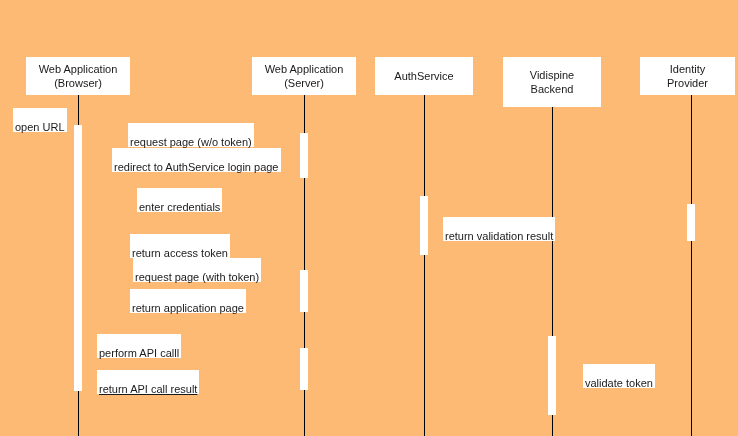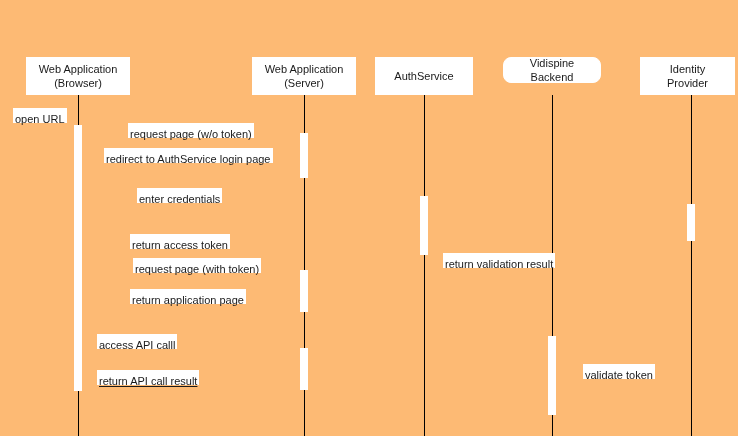--- a/index.html
+++ b/index.html
@@ -41,21 +41,21 @@
     border: 1px solid #ffffff;
     box-sizing: border-box;
   }
   .msg-label {
     position: absolute;
     background: #ffffff;
     color: #1a1a1a;
     font-size: 11px;
     line-height: 15px;
     height: 15px;
-    padding: 4px 2px;
+    padding: 12px 2px;
     box-sizing: border-box;
     white-space: nowrap;
   }
 </style>
 </head>
 <body>
 
 <div id="diagram">
     <div class="lifeline" style="left: 78px; top: 95px; height: 341px;"></div>
     <div class="lifeline" style="left: 304px; top: 95px; height: 341px;"></div>
@@ -67,28 +67,28 @@
     <div class="activation" style="left: 300px; top: 270px; width: 8px; height: 42px;"></div>
     <div class="activation" style="left: 300px; top: 348px; width: 8px; height: 42px;"></div>
     <div class="activation" style="left: 420px; top: 196px; width: 8px; height: 59px;"></div>
     <div class="activation" style="left: 687px; top: 204px; width: 8px; height: 37px;"></div>
     <div class="activation" style="left: 548px; top: 336px; width: 8px; height: 79px;"></div>
     <div class="participant-box" style="left: 26px; top: 57px; width: 104px; height: 38px;">Web Application
 (Browser)</div>
     <div class="participant-box" style="left: 252px; top: 57px; width: 104px; height: 38px;">Web Application
 (Server)</div>
     <div class="participant-box" style="left: 375px; top: 57px; width: 98px; height: 38px; text-align: right;">AuthService</div>
-    <div class="participant-box" style="left: 503px; top: 57px; width: 98px; height: 26px; border-radius: 8px;">Vidispine
+    <div class="participant-box" style="left: 503px; top: 57px; width: 98px; height: 50px;">Vidispine
 Backend</div>
     <div class="participant-box" style="left: 640px; top: 57px; width: 95px; height: 38px;">Identity
 Provider</div>
     <div class="msg-label" style="left: 13px; top: 108px;">open URL</div>
     <div class="msg-label" style="left: 128px; top: 123px;">request page (w/o token)</div>
-    <div class="msg-label" style="left: 104px; top: 148px;">redirect to AuthService login page</div>
+    <div class="msg-label" style="left: 112px; top: 148px;">redirect to AuthService login page</div>
     <div class="msg-label" style="left: 137px; top: 188px;">enter credentials</div>
-    <div class="msg-label" style="left: 443px; top: 217px; margin-top: 36px;">return validation result</div>
+    <div class="msg-label" style="left: 443px; top: 217px;">return validation result</div>
     <div class="msg-label" style="left: 130px; top: 234px; text-align: right;">return access token</div>
     <div class="msg-label" style="left: 125px; top: 258px; margin-left: 8px;">request page (with token)</div>
     <div class="msg-label" style="left: 130px; top: 289px;">return application page</div>
-    <div class="msg-label" style="left: 97px; top: 334px;">access API calll</div>
+    <div class="msg-label" style="left: 97px; top: 334px;">perform API calll</div>
     <div class="msg-label" style="left: 583px; top: 364px;">validate token</div>
     <div class="msg-label" style="left: 97px; top: 370px; text-decoration: underline;">return API call result</div>
   </div>
 
 </body></html>

